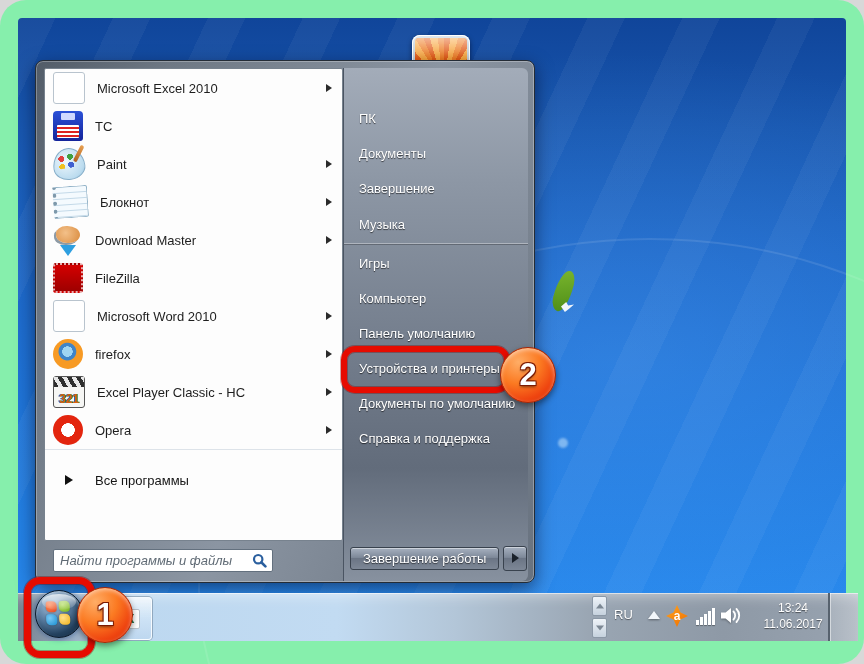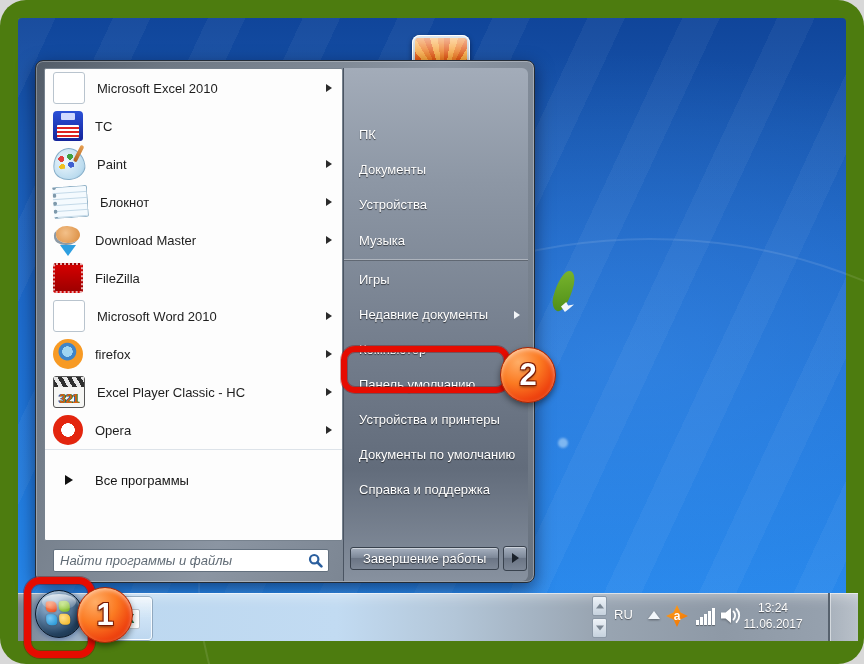--- a/index.html
+++ b/index.html
@@ -1,16 +1,16 @@
 <!DOCTYPE html>
 <html><head>
 <meta charset="utf-8">
 <style>
   html,body{margin:0;padding:0;background:#d8d8d8;font-family:"Liberation Sans","DejaVu Sans",sans-serif;}
-  .screen{position:relative;width:864px;height:664px;background:#4d7c0f;border-radius:26px;overflow:hidden;}
+  .screen{position:relative;width:864px;height:664px;background:#86efac;border-radius:26px;overflow:hidden;}
   
   .desktop{position:absolute;left:18px;top:18px;width:828px;height:623px;border-radius:4px;
     background:
       radial-gradient(120% 90% at 72% 55%, rgba(90,170,255,.28) 0%, rgba(90,170,255,0) 55%),
       linear-gradient(180deg,#10459a 0%,#1857b0 18%,#1d66c6 38%,#1f74d8 62%,#2482e6 85%,#2a8cf0 100%);}
   .desktop .streaks{position:absolute;inset:0;background:repeating-linear-gradient(115deg,rgba(255,255,255,.045) 0 34px,rgba(255,255,255,0) 34px 86px);}
   .desktop .arc{position:absolute;left:180px;top:220px;width:900px;height:700px;border-radius:50%;border:2px solid rgba(255,255,255,.10);}
   .leaf{position:absolute;left:537px;top:252px;width:17px;height:42px;background:linear-gradient(160deg,#7ab62e,#4e8d17);border-radius:60% 40% 55% 45%/70% 30% 70% 30%;transform:rotate(14deg);}
   .bird{position:absolute;left:543px;top:284px;width:13px;height:10px;background:#f2f6fa;clip-path:polygon(0 45%,40% 0,55% 35%,100% 25%,60% 70%,30% 100%);}
   .glow-dot{position:absolute;left:540px;top:420px;width:10px;height:10px;border-radius:50%;background:rgba(210,235,255,.5);filter:blur(1px);}
@@ -36,21 +36,21 @@
   .tray-scroll b{flex:1;background:linear-gradient(#eef3f8,#c6d2de);border:1px solid #8b98a6;border-radius:2px;position:relative;cursor:pointer;}
   .tri-up,.tri-down{position:absolute;left:50%;top:50%;width:0;height:0;border-left:4px solid transparent;border-right:4px solid transparent;}
   .tri-up{border-bottom:5px solid #7c8894;transform:translate(-50%,-50%);}
   .tri-down{border-top:5px solid #7c8894;transform:translate(-50%,-50%);}
   .tray-lang{position:absolute;left:596px;top:14px;width:32px;color:#fff;font-size:13px;text-shadow:0 1px 1px rgba(0,0,0,.5);cursor:pointer;}
   .tray-hidden{position:absolute;left:630px;top:18px;width:0;height:0;border-left:6px solid transparent;border-right:6px solid transparent;border-bottom:8px solid #f2f6fa;filter:drop-shadow(0 1px 1px rgba(0,0,0,.4));cursor:pointer;}
   .tray-avast{position:absolute;left:648px;top:12px;width:22px;height:22px;background:linear-gradient(145deg,#ffa21f,#ef7000);clip-path:polygon(50% 0,66% 34%,100% 50%,66% 66%,50% 100%,34% 66%,0 50%,34% 34%);color:#fff;font-size:12px;font-weight:bold;text-align:center;line-height:22px;cursor:pointer;}
   .tray-net{position:absolute;left:678px;top:14px;display:flex;align-items:flex-end;gap:1px;height:18px;cursor:pointer;}
   .tray-net i{display:block;width:3px;background:#fff;box-shadow:0 1px 1px rgba(0,0,0,.35);}
   .tray-vol{position:absolute;left:702px;top:13px;cursor:pointer;}
-  .tray-clock{position:absolute;left:716px;top:7px;width:78px;text-align:center;color:#fff;font-size:12px;line-height:16px;text-shadow:0 1px 1px rgba(0,0,0,.5);cursor:pointer;}
+  .tray-clock{position:absolute;left:736px;top:7px;width:78px;text-align:center;color:#fff;font-size:12px;line-height:16px;text-shadow:0 1px 1px rgba(0,0,0,.5);cursor:pointer;}
   .show-desktop{position:absolute;right:0;top:0;width:28px;height:48px;background:linear-gradient(90deg,rgba(255,255,255,.18),rgba(255,255,255,.32));border-left:2px solid #57626e;box-shadow:inset 1px 0 0 rgba(255,255,255,.5);cursor:pointer;}
   
   .start-menu{position:absolute;left:35px;top:60px;width:498px;height:521px;border-radius:8px;
     background:linear-gradient(115deg,#525c68 0%,#6e7884 18%,#8b95a2 55%,#68727f 100%);
     border:1px solid #242c36;box-shadow:0 6px 18px rgba(0,0,20,.5), inset 0 0 0 1px rgba(255,255,255,.28);}
   .left-panel{position:absolute;left:8px;top:7px;width:299px;height:473px;background:#fdfdfd;border:1px solid #77828e;border-radius:2px;box-sizing:border-box;}
   .prog-row{height:38px;display:flex;align-items:center;padding:0 8px;position:relative;cursor:pointer;}
   .prog-row.sep-after{border-bottom:1px solid #dde3e9;}
   .prog-row .label{margin-left:12px;font-size:13px;color:#1e1e1e;}
   .prog-row .arrow{display:none;position:absolute;right:10px;width:0;height:0;border-top:4px solid transparent;border-bottom:4px solid transparent;border-left:6px solid #2b2b2b;}
@@ -74,29 +74,29 @@
   .i-firefox-icon{border-radius:50%;background:radial-gradient(circle at 48% 42%,#9fd4f2 0 22%,#3f84c8 23% 36%,#f79a24 40% 72%,#e25c0a 100%);}
   .i-ashampoo-icon{border-radius:50%;background:radial-gradient(circle at 50% 50%,#30343a 0 16%,#9fabb5 17% 36%,#274a86 37% 70%,#122b55 100%);}
   .i-ashampoo-icon:after{content:"";position:absolute;right:5px;bottom:6px;width:0;height:0;border-top:4px solid transparent;border-bottom:4px solid transparent;border-left:7px solid #e8eef4;transform:rotate(40deg);}
   .i-mpc-icon{background:#f6f6f4;border:1px solid #555;}
   .i-mpc-icon:before{content:"";position:absolute;left:0;top:0;right:0;height:10px;background:repeating-linear-gradient(60deg,#2e2e2e 0 4px,#e8e8e8 4px 8px);}
   .i-mpc-icon:after{content:"321";position:absolute;left:0;right:0;bottom:1px;text-align:center;font-weight:bold;font-size:12px;letter-spacing:0;color:#d96010;text-shadow:1px 0 0 #2a7a2a,-1px 0 0 #2458b8;}
   .i-opera-icon{border-radius:50%;background:radial-gradient(circle at 50% 50%,#fff 0 31%,#e3250e 33% 100%);}
   .all-programs{height:32px;margin-top:14px;display:flex;align-items:center;padding:0 8px;cursor:pointer;}
   .all-programs .tri{width:0;height:0;border-top:5px solid transparent;border-bottom:5px solid transparent;border-left:8px solid #111;margin-left:12px;}
   .all-programs .label{margin-left:22px;font-size:13px;color:#161616;}
-  .search-wrap{position:absolute;left:17px;top:488px;width:276px;height:23px;}
+  .search-wrap{position:absolute;left:17px;top:488px;width:220px;height:23px;}
   .search-input{width:100%;height:100%;box-sizing:border-box;border:1px solid #63707e;border-radius:2px;background:#fff;font-size:13px;padding:0 24px 0 6px;font-family:inherit;}
   .search-input::placeholder{font-style:italic;color:#5f6a74;}
   .search-glass{position:absolute;right:6px;top:4px;width:15px;height:15px;pointer-events:none;}
   
   .right-panel{position:absolute;left:307px;top:7px;width:185px;height:513px;border-radius:0 6px 6px 0;
     background:linear-gradient(180deg,#a3acb9 0%,#8d97a5 22%,#737d8c 55%,#626c7b 78%,#87919f 100%);
     border-left:1px solid #4a5462;box-sizing:border-box;}
-  .places{padding-top:49px;}
+  .places{padding-top:33px;}
   .place-row{height:35px;display:flex;align-items:center;padding:0 4px 0 15px;position:relative;font-size:13px;color:#fff;text-shadow:0 1px 1px rgba(0,0,0,.65);cursor:pointer;}
   .place-row.sep-after{border-bottom:1px solid rgba(255,255,255,.35);box-shadow:0 1px 0 rgba(0,0,0,.25);height:37px;margin-bottom:2px;}
   .place-row .arrow{display:none;position:absolute;right:8px;width:0;height:0;border-top:4px solid transparent;border-bottom:4px solid transparent;border-left:6px solid #f2f5f8;}
   .place-row.has-arrow .arrow{display:block;}
   .shutdown{position:absolute;left:6px;bottom:10px;display:flex;align-items:center;gap:4px;}
   .shutdown-btn{height:23px;padding:0 12px;font-size:13px;color:#fff;text-shadow:0 1px 1px rgba(0,0,0,.6);
     background:linear-gradient(#a7b1c0,#7e8999 45%,#6b7585 50%,#7d8796);border:1px solid #39424e;border-radius:3px;
     box-shadow:inset 0 1px 0 rgba(255,255,255,.45);display:flex;align-items:center;cursor:pointer;font-family:inherit;}
   .shutdown-arrow{width:22px;height:23px;background:linear-gradient(#a7b1c0,#7e8999 45%,#6b7585 50%,#7d8796);border:1px solid #39424e;border-radius:3px;box-shadow:inset 0 1px 0 rgba(255,255,255,.45);position:relative;cursor:pointer;}
   .shutdown-arrow i{position:absolute;left:8px;top:6px;width:0;height:0;border-top:5px solid transparent;border-bottom:5px solid transparent;border-left:7px solid #1b222b;}
@@ -221,38 +221,34 @@
             <span class="label">ПК</span>
 
           </div>
 
           <div class="place-row">
             <span class="label">Документы</span>
 
           </div>
 
           <div class="place-row">
-            <span class="label">Устройства</span>
+            <span class="label">Завершение</span>
 
           </div>
 
           <div class="place-row sep-after">
             <span class="label">Музыка</span>
 
           </div>
 
           <div class="place-row">
             <span class="label">Игры</span>
 
           </div>
 
-          <div class="place-row has-arrow">
-            <span class="label">Недавние документы</span>
-            <span class="arrow"></span>
-          </div>
 
           <div class="place-row">
             <span class="label">Компьютер</span>
 
           </div>
 
           <div class="place-row highlighted">
             <span class="label">Панель умолчанию</span>
 
           </div>

